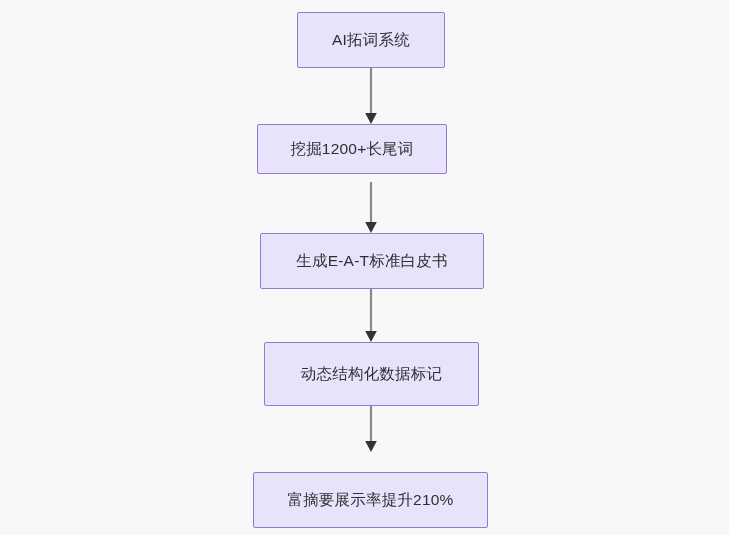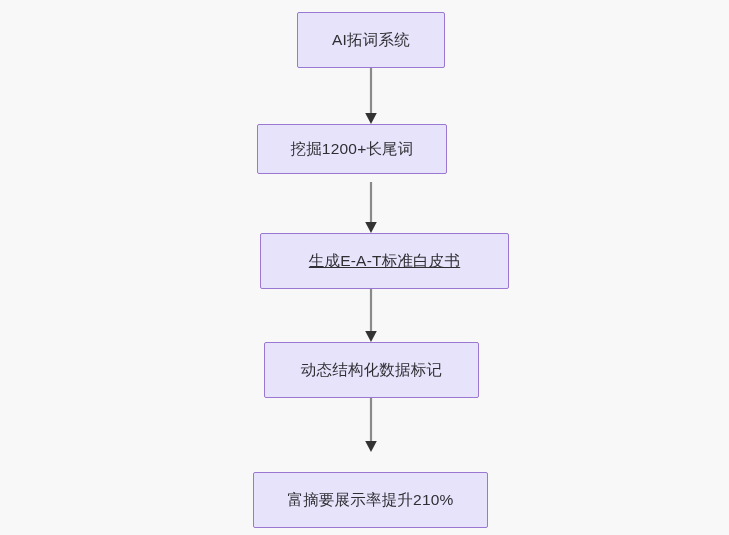--- a/index.html
+++ b/index.html
@@ -40,22 +40,22 @@
   }
 
   .node-label {
     display: block;
     padding: 0 4px;
   }
 
   
   #node-0 { left: 297px; top: 12px;  width: 148px; height: 56px; }
   #node-1 { left: 257px; top: 124px; width: 190px; height: 50px; }
-  #node-2 { left: 260px; top: 233px; width: 249px; height: 56px; text-decoration: underline; }
-  #node-3 { left: 264px; top: 342px; width: 215px; height: 56px; }
+  #node-2 { left: 260px; top: 233px; width: 224px; height: 56px; }
+  #node-3 { left: 264px; top: 342px; width: 215px; height: 64px; }
   #node-4 { left: 253px; top: 472px; width: 235px; height: 56px; }
 
   .connector {
     position: absolute;
     left: 0;
     top: 0;
     width: 729px;
     height: 535px;
     pointer-events: none;
   }

